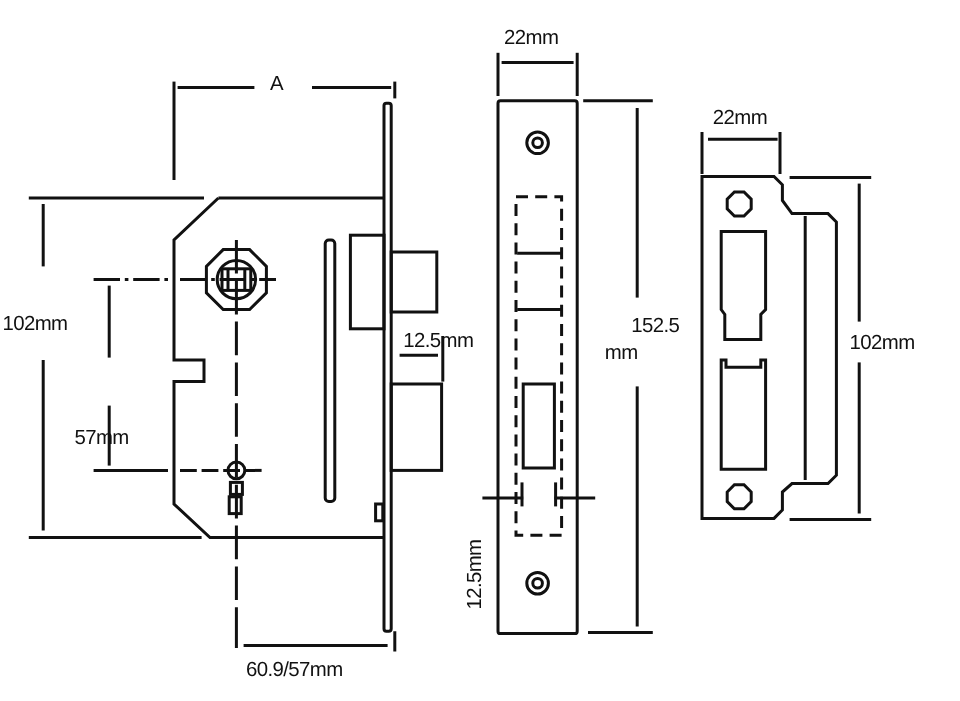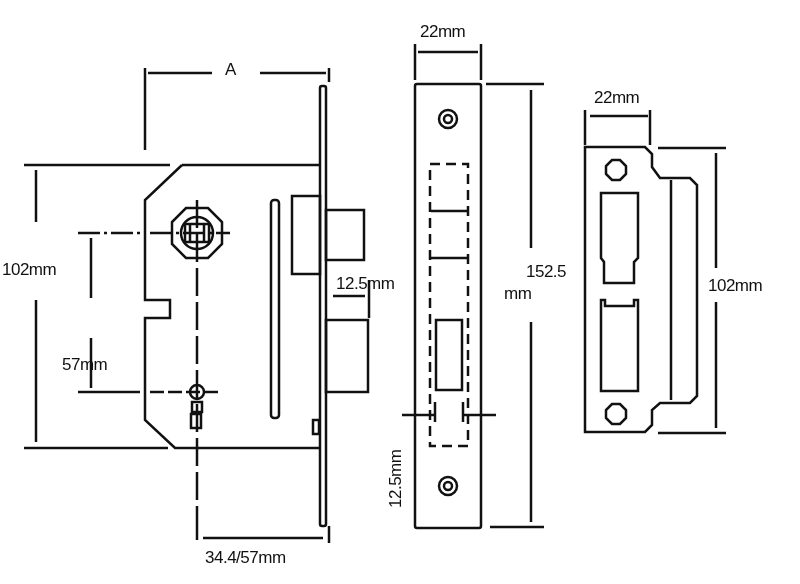--- a/index.html
+++ b/index.html
@@ -116,21 +116,21 @@
       <line x1="658" y1="433" x2="726" y2="433"></line>
       <line x1="716" y1="153" x2="716" y2="268"></line>
       <line x1="716" y1="302" x2="716" y2="428"></line>
     </g>
   </g>
 </svg>
 
 <div class="lbl" style="left:225px;top:60px;">A</div>
 <div class="lbl" style="left:2px;top:260px;">102mm</div>
 <div class="lbl" style="left:62px;top:308px;margin-top:47px;">57mm</div>
-<div class="lbl" style="left:205px;top:548px;">34.4/57mm</div>
+<div class="lbl" style="left:205px;top:548px;">60.9/57mm</div>
 <div class="lbl" style="left:336px;top:274px;">12.5mm</div>
 
 <div class="lbl" style="left:420px;top:22px;">22mm</div>
 <div class="lbl" style="left:526px;top:262px;">152.5</div>
 <div class="lbl" style="left:504px;top:284px;">mm</div>
 <div class="lbl vert" style="left:386px;top:508px;">12.5mm</div>
 
 <div class="lbl" style="left:594px;top:88px;">22mm</div>
 <div class="lbl" style="left:708px;top:276px;">102mm</div>
 

